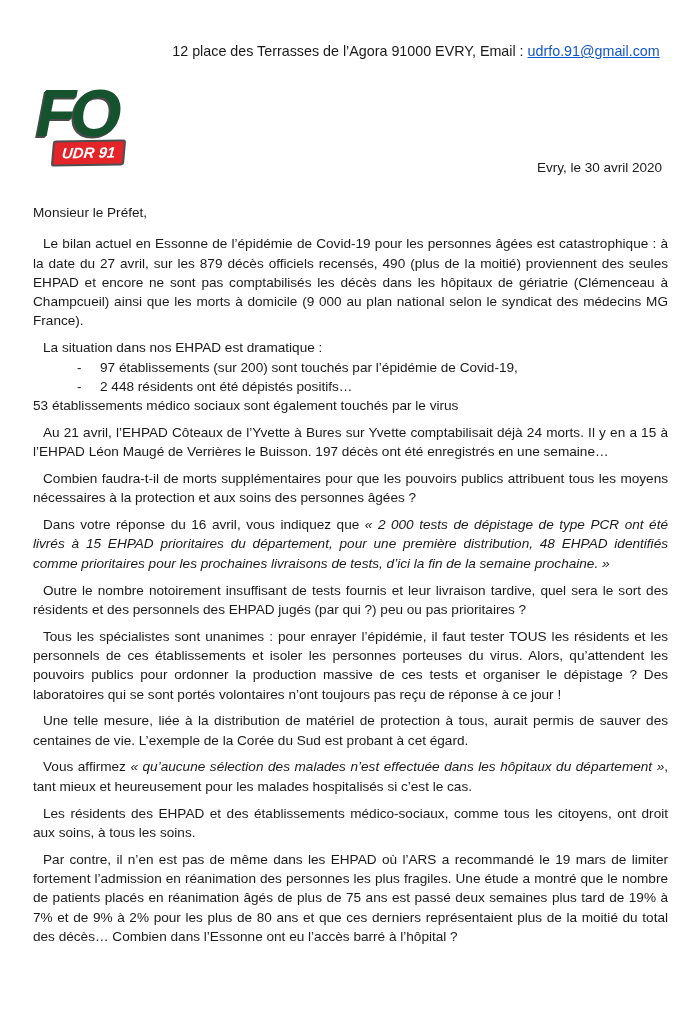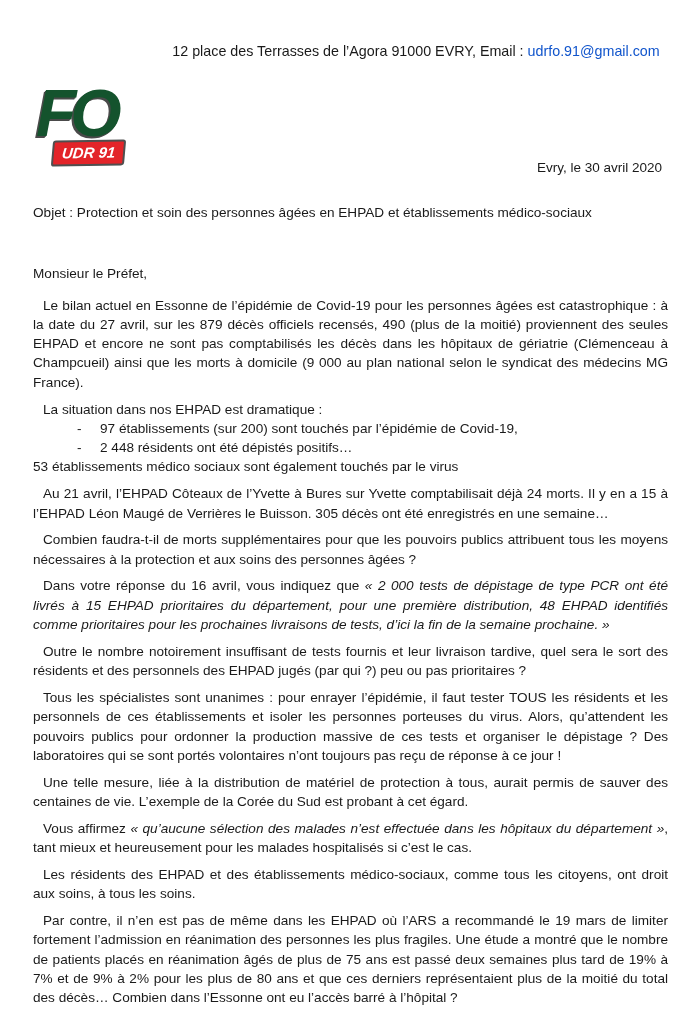--- a/index.html
+++ b/index.html
@@ -12,21 +12,21 @@
     overflow:hidden;
   }
 
   
   .header-text {
     position:absolute; top:41px; left:140px; width:552px;
     text-align:center;
   }
   .org-name { font-size:15px; font-weight:bold; line-height:18px; white-space:nowrap; }
   .address-line { font-size:14.3px; line-height:18px; margin-top:1px; white-space:nowrap; }
-  .email-link { color:#1155cc; cursor:pointer; }
+  .email-link { color:#1155cc; text-decoration:underline; cursor:pointer; }
 
   
   .logo { position:absolute; top:82px; left:34px; width:120px; }
   .logo-fo {
     font-size:66px; line-height:62px;
     font-weight:bold; font-style:italic;
     letter-spacing:-6px;
     color:#14532d;
     text-shadow:-2px 2px 0 #4a4a4a, -1px 1px 0 #4a4a4a;
     padding-left:2px;
@@ -80,34 +80,33 @@
   </div>
 
   <div class="logo">
     <div class="logo-fo">FO</div>
     <div class="logo-banner">UDR 91</div>
   </div>
 
   <div class="date-line">Evry, le 30 avril 2020</div>
 
   <div class="body-block">
-    <p class="subject">Objet : Protection et soin des personnes âgées en EHPAD et établissements médico-sociaux</p>
 
     <p class="salutation">Monsieur le Préfet,</p>
 
     <p class="para">Le bilan actuel en Essonne de l’épidémie de Covid-19 pour les personnes âgées est catastrophique : à la date du 27 avril, sur les 879 décès officiels recensés, 490 (plus de la moitié) proviennent des seules EHPAD et encore ne sont pas comptabilisés les décès dans les hôpitaux de gériatrie (Clémenceau à Champcueil) ainsi que les morts à domicile (9 000 au plan national selon le syndicat des médecins MG France).</p>
 
     <p class="para intro">La situation dans nos EHPAD est dramatique :</p>
     <ul class="bullet-list">
       <li>97 établissements (sur 200) sont touchés par l’épidémie de Covid-19,</li>
       <li>2 448 résidents ont été dépistés positifs…</li>
     </ul>
     <p class="para noindent">53 établissements médico sociaux sont également touchés par le virus</p>
 
-    <p class="para">Au 21 avril, l’EHPAD Côteaux de l’Yvette à Bures sur Yvette comptabilisait déjà 24 morts. Il y en a 15 à l’EHPAD Léon Maugé de Verrières le Buisson. 305 décès ont été enregistrés en une semaine…</p>
+    <p class="para">Au 21 avril, l’EHPAD Côteaux de l’Yvette à Bures sur Yvette comptabilisait déjà 24 morts. Il y en a 15 à l’EHPAD Léon Maugé de Verrières le Buisson. 197 décès ont été enregistrés en une semaine…</p>
 
     <p class="para bold">Combien faudra-t-il de morts supplémentaires pour que les pouvoirs publics attribuent tous les moyens nécessaires à la protection et aux soins des personnes âgées ?</p>
 
     <p class="para"><span>Dans votre réponse du 16 avril, vous indiquez que </span><em>« 2 000 tests de dépistage de type PCR ont été livrés à 15 EHPAD prioritaires du département, pour une première distribution, 48 EHPAD identifiés comme prioritaires pour les prochaines livraisons de tests, d’ici la fin de la semaine prochaine. »</em></p>
 
     <p class="para">Outre le nombre notoirement insuffisant de tests fournis et leur livraison tardive, quel sera le sort des résidents et des personnels des EHPAD jugés (par qui ?) peu ou pas prioritaires ?</p>
 
     <p class="para">Tous les spécialistes sont unanimes : pour enrayer l’épidémie, il faut tester TOUS les résidents et les personnels de ces établissements et isoler les personnes porteuses du virus. Alors, qu’attendent les pouvoirs publics pour ordonner la production massive de ces tests et organiser le dépistage ? Des laboratoires qui se sont portés volontaires n’ont toujours pas reçu de réponse à ce jour !</p>
 
     <p class="para">Une telle mesure, liée à la distribution de matériel de protection à tous, aurait permis de sauver des centaines de vie. L’exemple de la Corée du Sud est probant à cet égard.</p>

